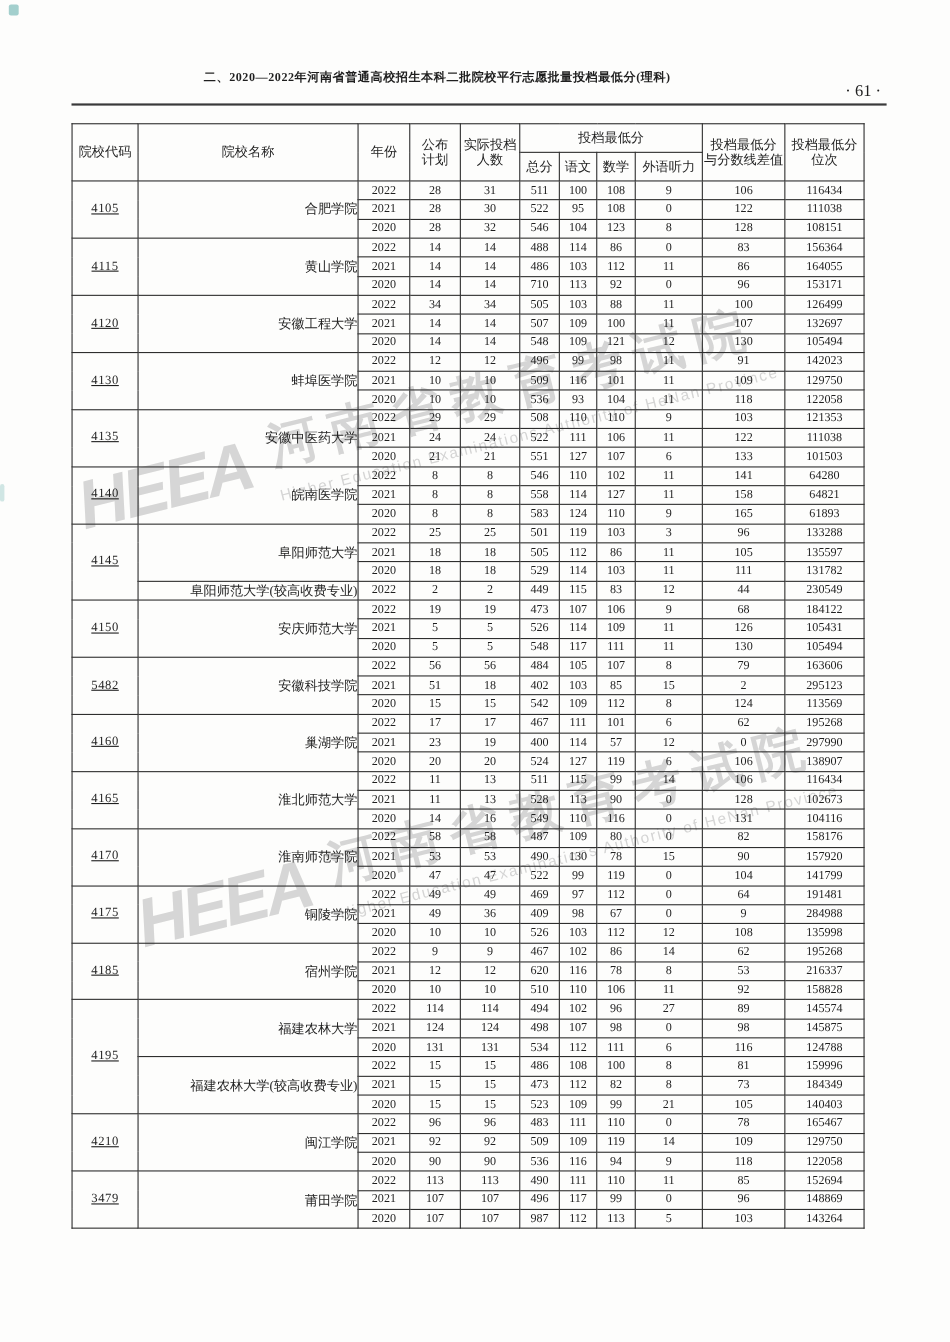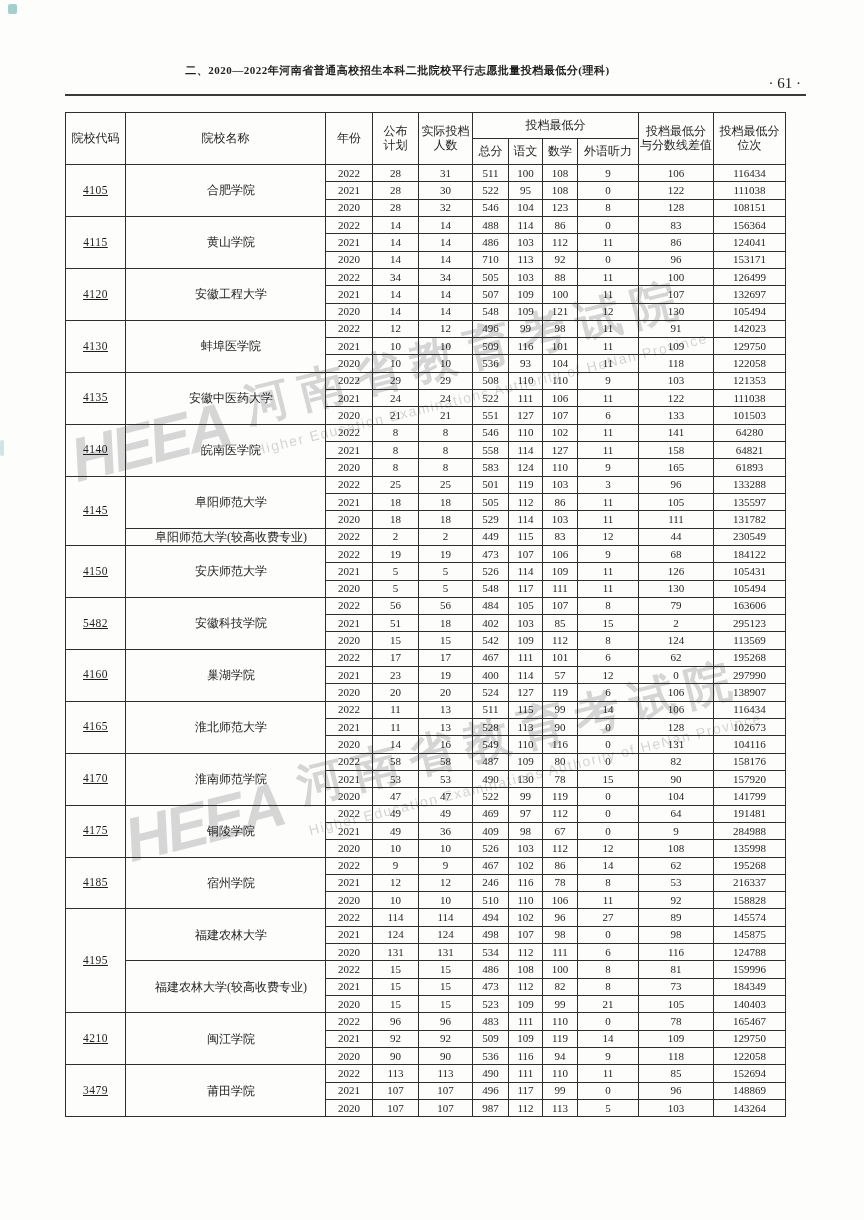--- a/index.html
+++ b/index.html
@@ -44,21 +44,21 @@
   }
   table.scores th,table.scores td{
     border:1px solid #2e2e2e;padding:0;margin:0;
     text-align:center;vertical-align:middle;overflow:hidden;
   }
   table.scores{border:1.5px solid #222;}
   thead tr{height:26px;}
   thead th{font-weight:normal;font-size:12px;white-space:pre-line;line-height:1.1;}
   tbody tr{height:17.32px;}
   tbody td{font-size:11px;line-height:1;}
-  tbody td.name{text-align:center;padding-left:11px;font-size:12px;}
+  tbody td.name{text-align:right;padding-left:11px;font-size:12px;}
   tbody td.code{font-size:11.5px;letter-spacing:.5px;text-decoration:underline;}
 </style>
 </head>
 <body>
 
 <div class="page-header">
   <span class="page-title">二、2020—2022年河南省普通高校招生本科二批院校平行志愿批量投档最低分(理科)</span>
   <span class="page-number">· 61 ·</span>
 </div>
 <div class="header-rule"></div>
@@ -168,21 +168,21 @@
       </tr>
       <tr>
         <td>2021</td>
         <td>14</td>
         <td>14</td>
         <td>486</td>
         <td>103</td>
         <td>112</td>
         <td>11</td>
         <td>86</td>
-        <td>124041</td>
+        <td>164055</td>
       </tr>
       <tr>
         <td>2020</td>
         <td>14</td>
         <td>14</td>
         <td>710</td>
         <td>113</td>
         <td>92</td>
         <td>0</td>
         <td>96</td>
@@ -595,21 +595,21 @@
         <td>102</td>
         <td>86</td>
         <td>14</td>
         <td>62</td>
         <td>195268</td>
       </tr>
       <tr>
         <td>2021</td>
         <td>12</td>
         <td>12</td>
-        <td>246</td>
+        <td>620</td>
         <td>116</td>
         <td>78</td>
         <td>8</td>
         <td>53</td>
         <td>216337</td>
       </tr>
       <tr>
         <td>2020</td>
         <td>10</td>
         <td>10</td>

